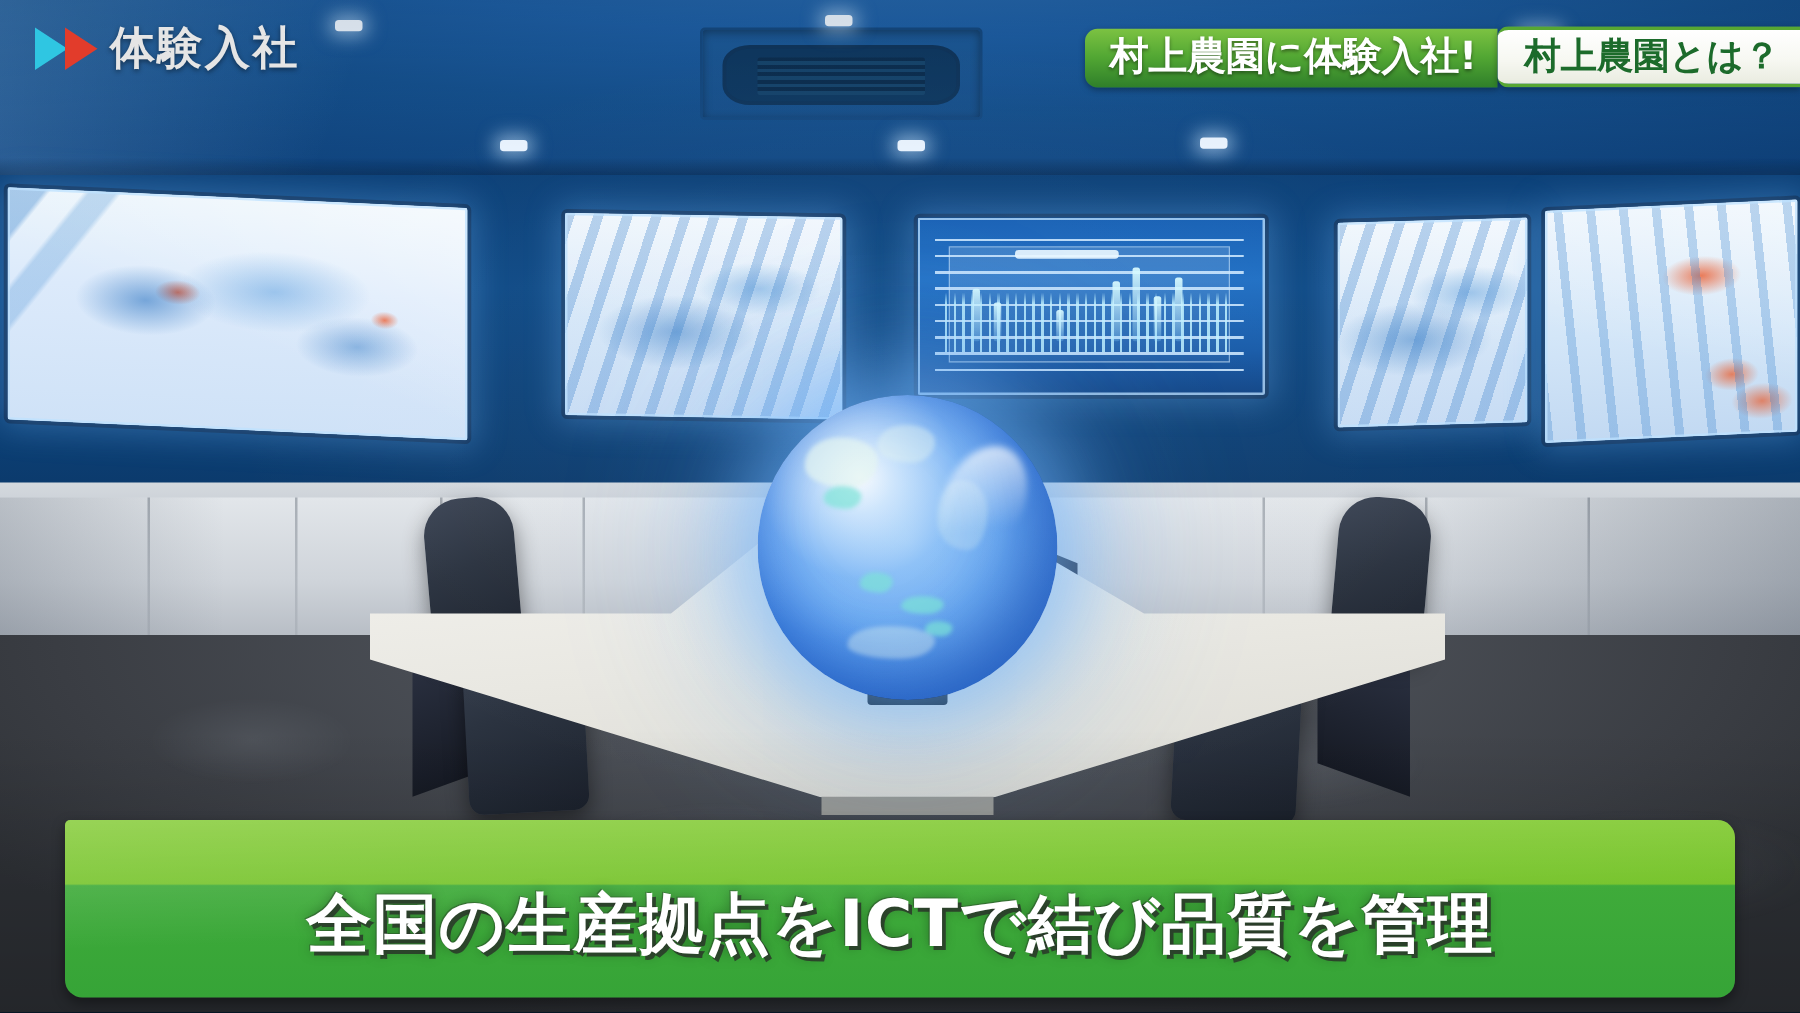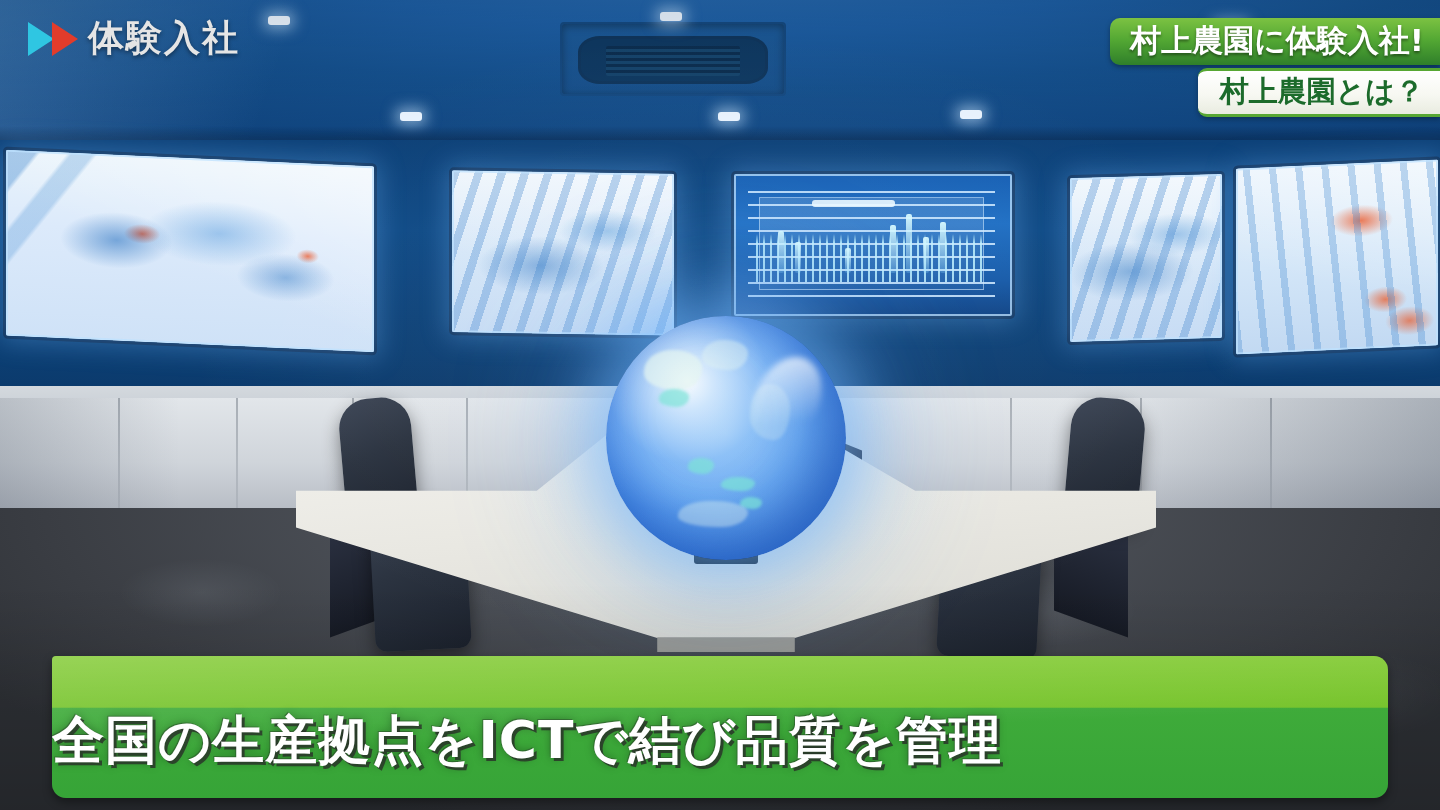--- a/index.html
+++ b/index.html
@@ -222,21 +222,21 @@
   }
   .tri{width:0;height:0;border-style:solid;}
   .tri-cyan{border-width:17px 0 17px 26px;border-color:transparent transparent transparent #2fc6e2;}
   .tri-red{border-width:17px 0 17px 26px;border-color:transparent transparent transparent #e23c2b;margin-left:-12px;}
   .logo-text{
     font-size:36px;font-weight:700;letter-spacing:2px;color:#e5e5e5;
     text-shadow:0 2px 4px rgba(0,0,0,.45);
     font-family:"DejaVu Sans","Liberation Sans",sans-serif;
   }
 
-  .topcaps{position:absolute;right:0;top:18px;display:flex;flex-direction:column;align-items:flex-end;}
+  .topcaps{position:absolute;right:0;top:18px;display:flex;flex-direction:row;align-items:flex-end;}
   .cap{
     color:#fff;font-weight:700;white-space:nowrap;line-height:1;
     font-family:"DejaVu Sans","Liberation Sans",sans-serif;
   }
   .cap1{
     font-size:31px;padding:7px 16px 9px 20px;
     background:linear-gradient(180deg,#7cc242 0%,#52a733 48%,#2f7f2a 100%);
     border-radius:10px 0 0 10px;
     text-shadow:0 2px 3px rgba(0,0,0,.45);
     box-shadow:0 2px 5px rgba(0,0,0,.35);
@@ -279,21 +279,21 @@
     box-shadow:0 4px 10px rgba(0,0,0,.4);
     overflow:hidden;
   }
   .caption-sheen{
     position:absolute;left:-5%;top:-30%;width:120%;height:84%;
     background:linear-gradient(180deg,rgba(255,255,255,.22),rgba(255,255,255,0));
     transform:rotate(-2.2deg);
   }
   .caption-lines{
     position:absolute;inset:0;display:flex;flex-direction:column;
-    justify-content:center;gap:2px;margin-top:26px;
+    align-items:center;justify-content:center;gap:2px;margin-top:26px;
   }
   .cline{
     font-size:52px;font-weight:700;color:#ffffff;line-height:1.08;white-space:nowrap;
     letter-spacing:1px;
     text-shadow:
       3px 3px 0 rgba(40,40,40,.75),
       -1px -1px 0 rgba(40,40,40,.35),
       0 0 10px rgba(0,0,0,.35);
     font-family:"DejaVu Sans","Liberation Sans",sans-serif;
   }

